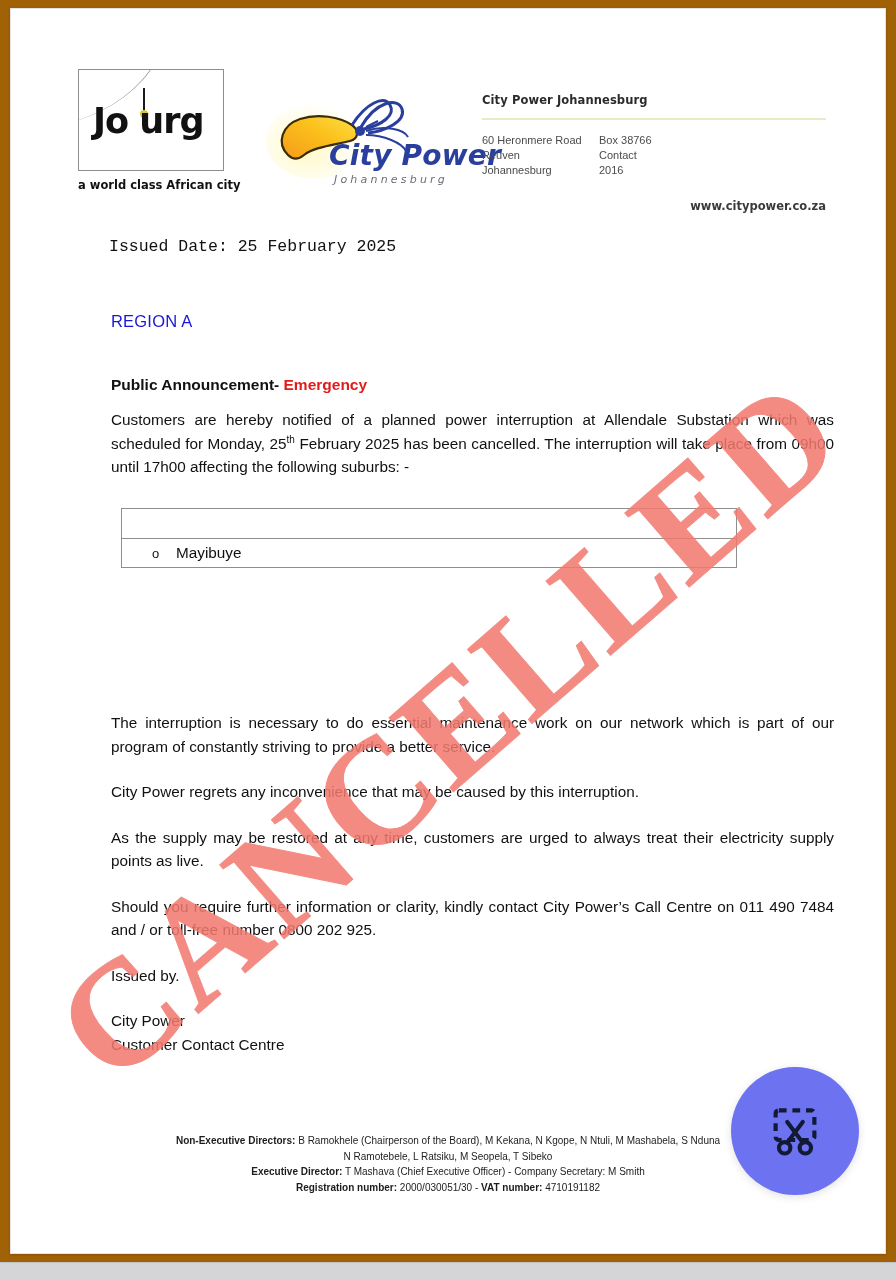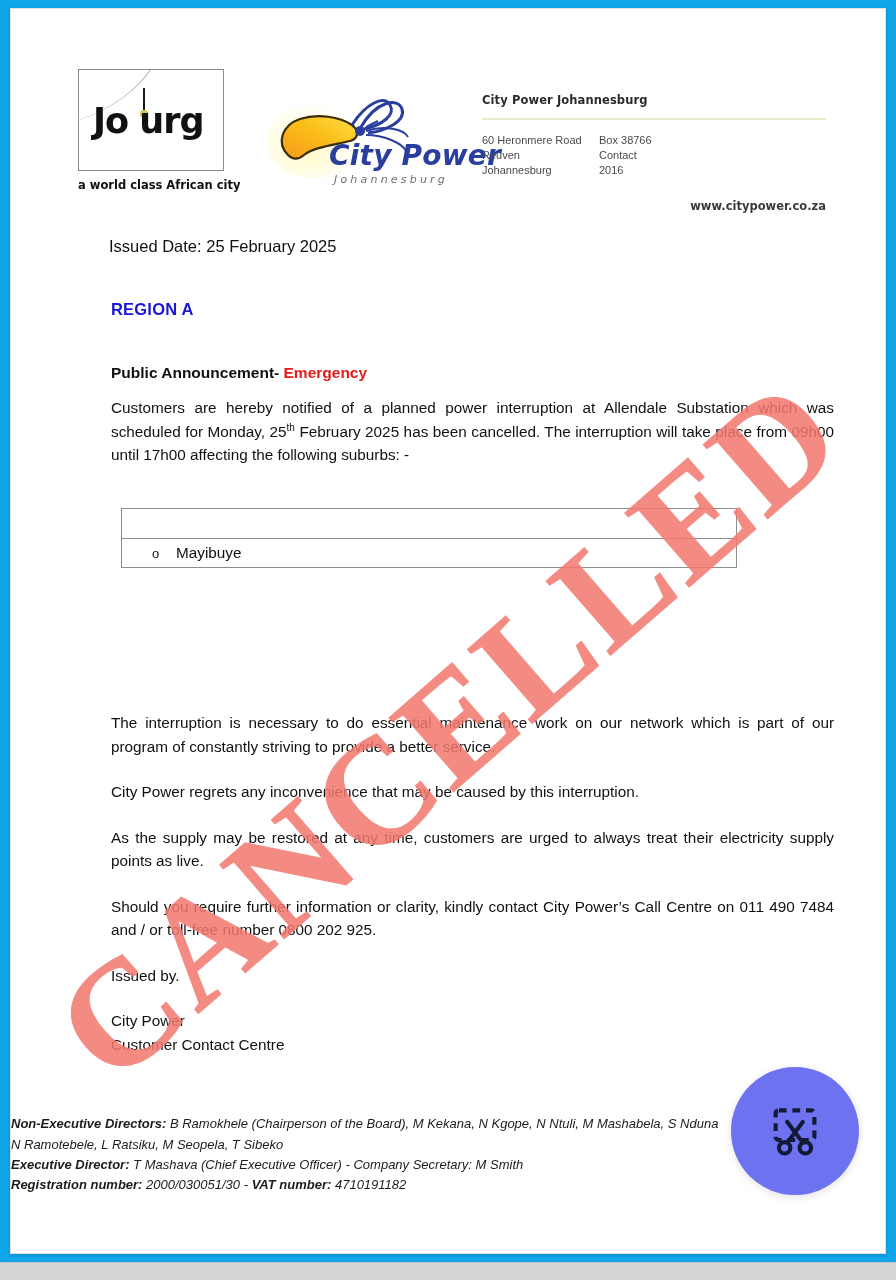--- a/index.html
+++ b/index.html
@@ -6,21 +6,21 @@
   html, body {
     margin: 0; padding: 0;
     width: 896px; height: 1280px;
     background: #cfcfd2;
     font-family: "Liberation Sans", sans-serif;
     overflow: hidden;
   }
   #viewport {
     position: relative;
     width: 896px; height: 1280px;
-    background: #0ea5e9;
+    background: #a16207;
     overflow: hidden;
   }
   
   #page {
     position: absolute;
     left: 10px; top: 8px;
     width: 876px; height: 1246px;
     background: #ffffff;
     border: 1px solid #e2e2e4;
     box-shadow: 0 1px 3px rgba(0,0,0,.18);
@@ -161,25 +161,26 @@
 
   
   .body-wrap {
     position: absolute;
     left: 90px; top: 228px;
     width: 730px;
   }
   .issued-date {
     font-size: 16.5px;
     color: #111;
-    margin-bottom: 44px;
+    margin-bottom: 56px;
     padding-left: 8px;
+    font-family: Liberation Mono, monospace;
   }
   .region {
-    font-weight: 700;
+    font-weight: 400;
     font-size: 16.5px;
     color: #1a16d8;
     letter-spacing: .2px;
     padding-left: 10px;
     margin-bottom: 45px;
   }
   .announce {
     font-weight: 700;
     font-size: 15.5px;
     color: #111;
@@ -245,24 +246,24 @@
     white-space: nowrap;
     pointer-events: none;
     user-select: none;
     -webkit-text-stroke: 1px #f2796f;
   }
 
   
   .footer {
     position: absolute;
     left: 0; right: 0; bottom: 58px;
-    font-size: 13px;
+    text-align: center;
+    font-size: 10px;
     color: #1c1c1c;
     line-height: 1.55;
-    font-style: italic;
   }
   .footer b { font-weight: 700; }
   .footer .line { white-space: nowrap; }
 
   
   .fab {
     position: absolute;
     right: 26px; bottom: 58px;
     width: 128px; height: 128px;
     border-radius: 50%;

